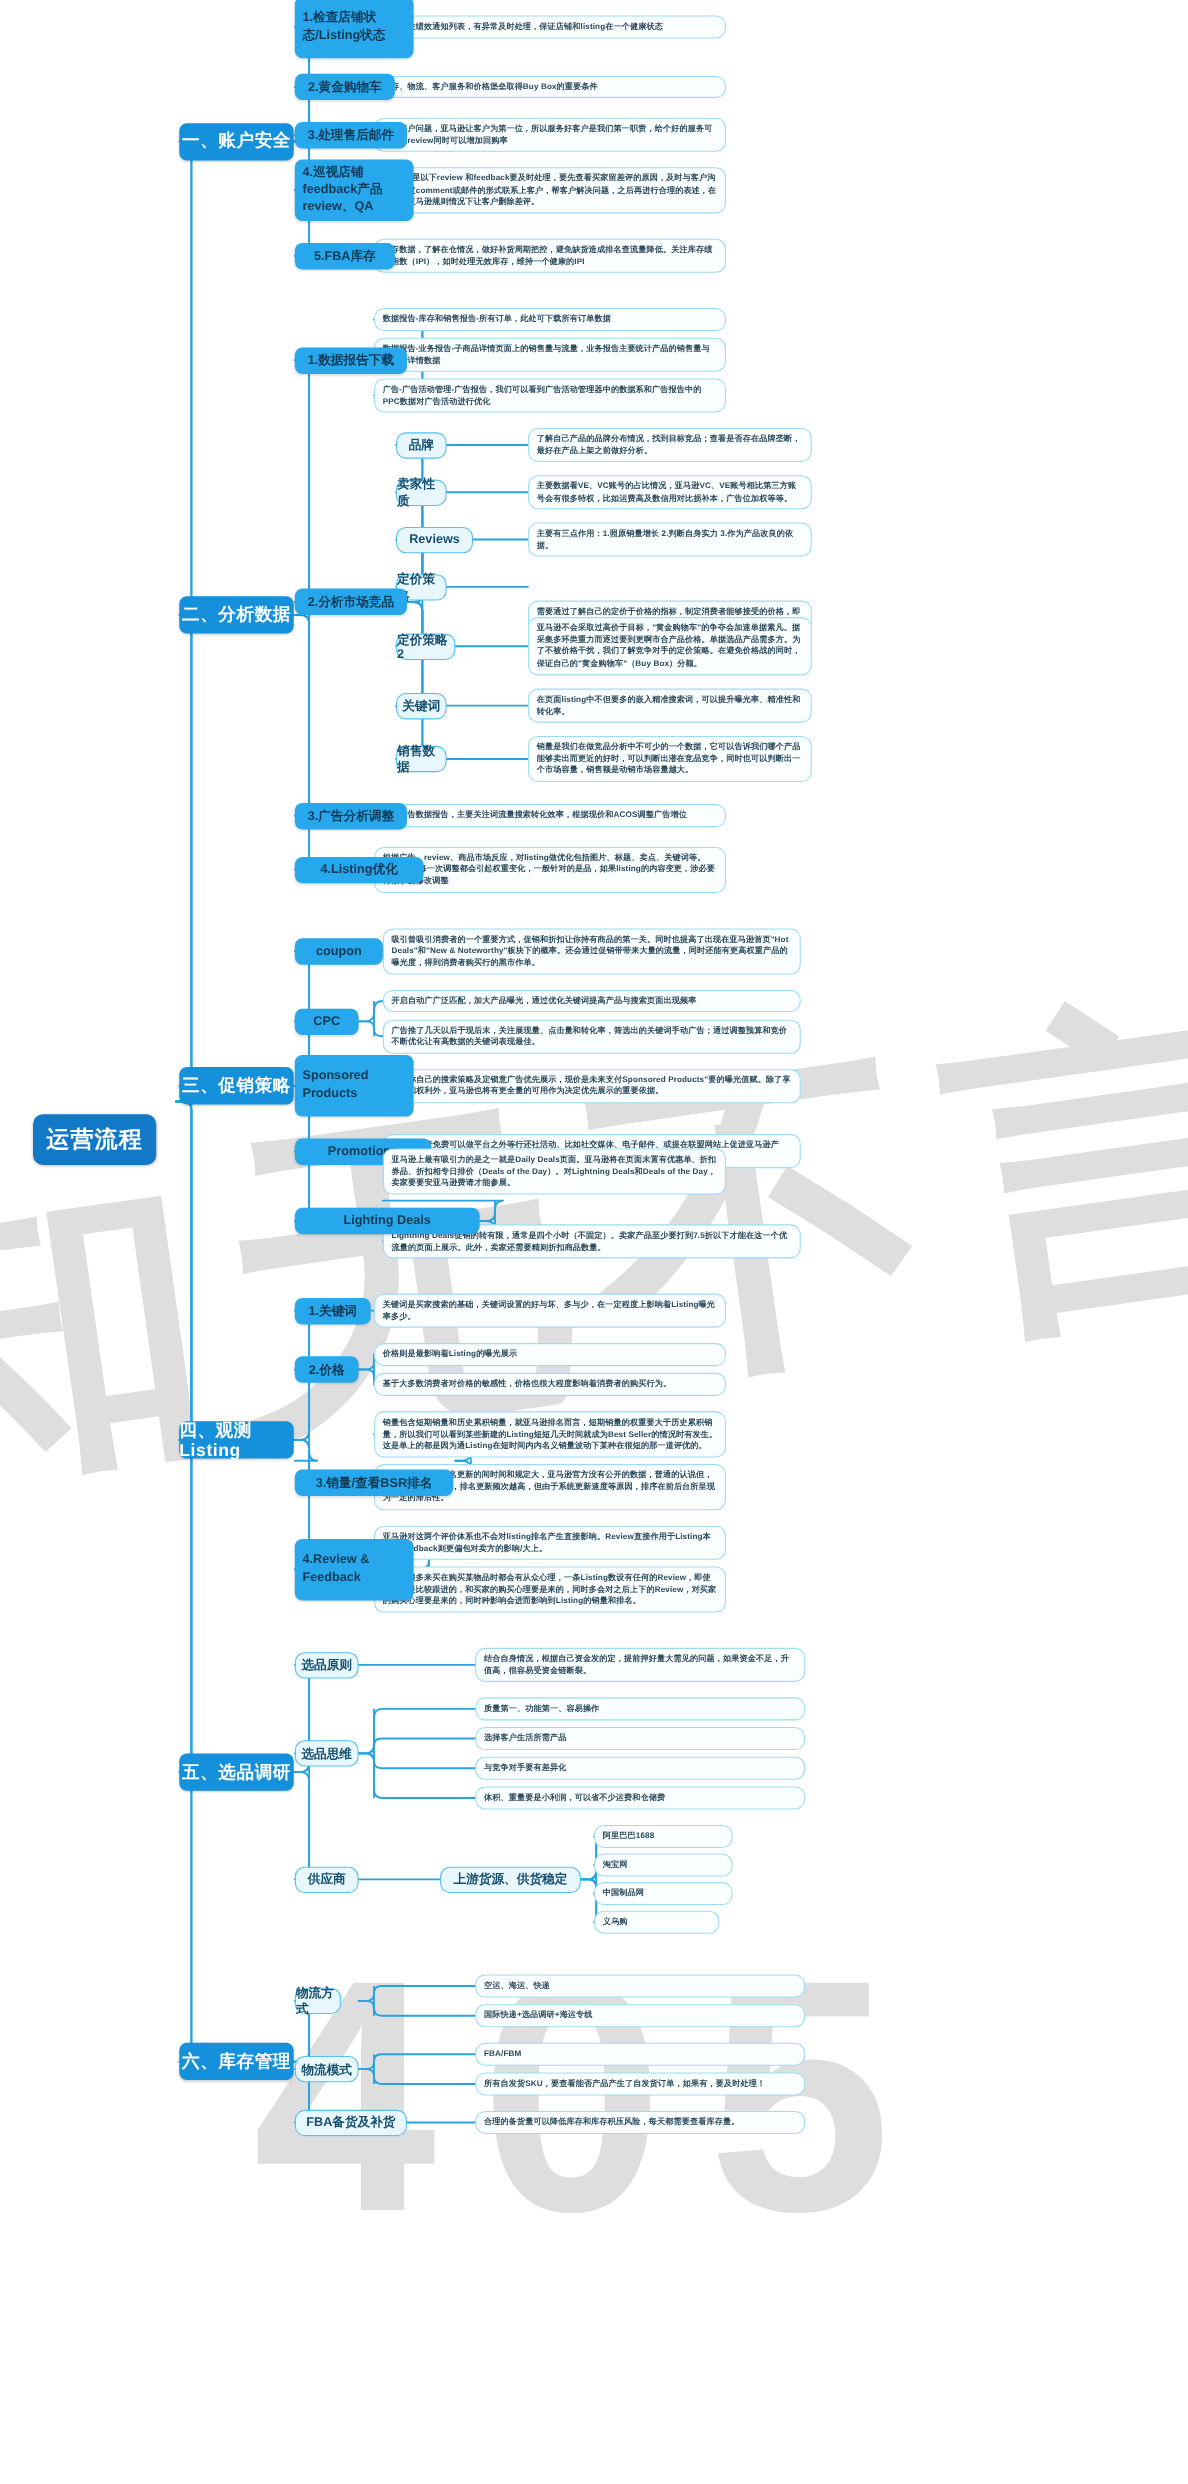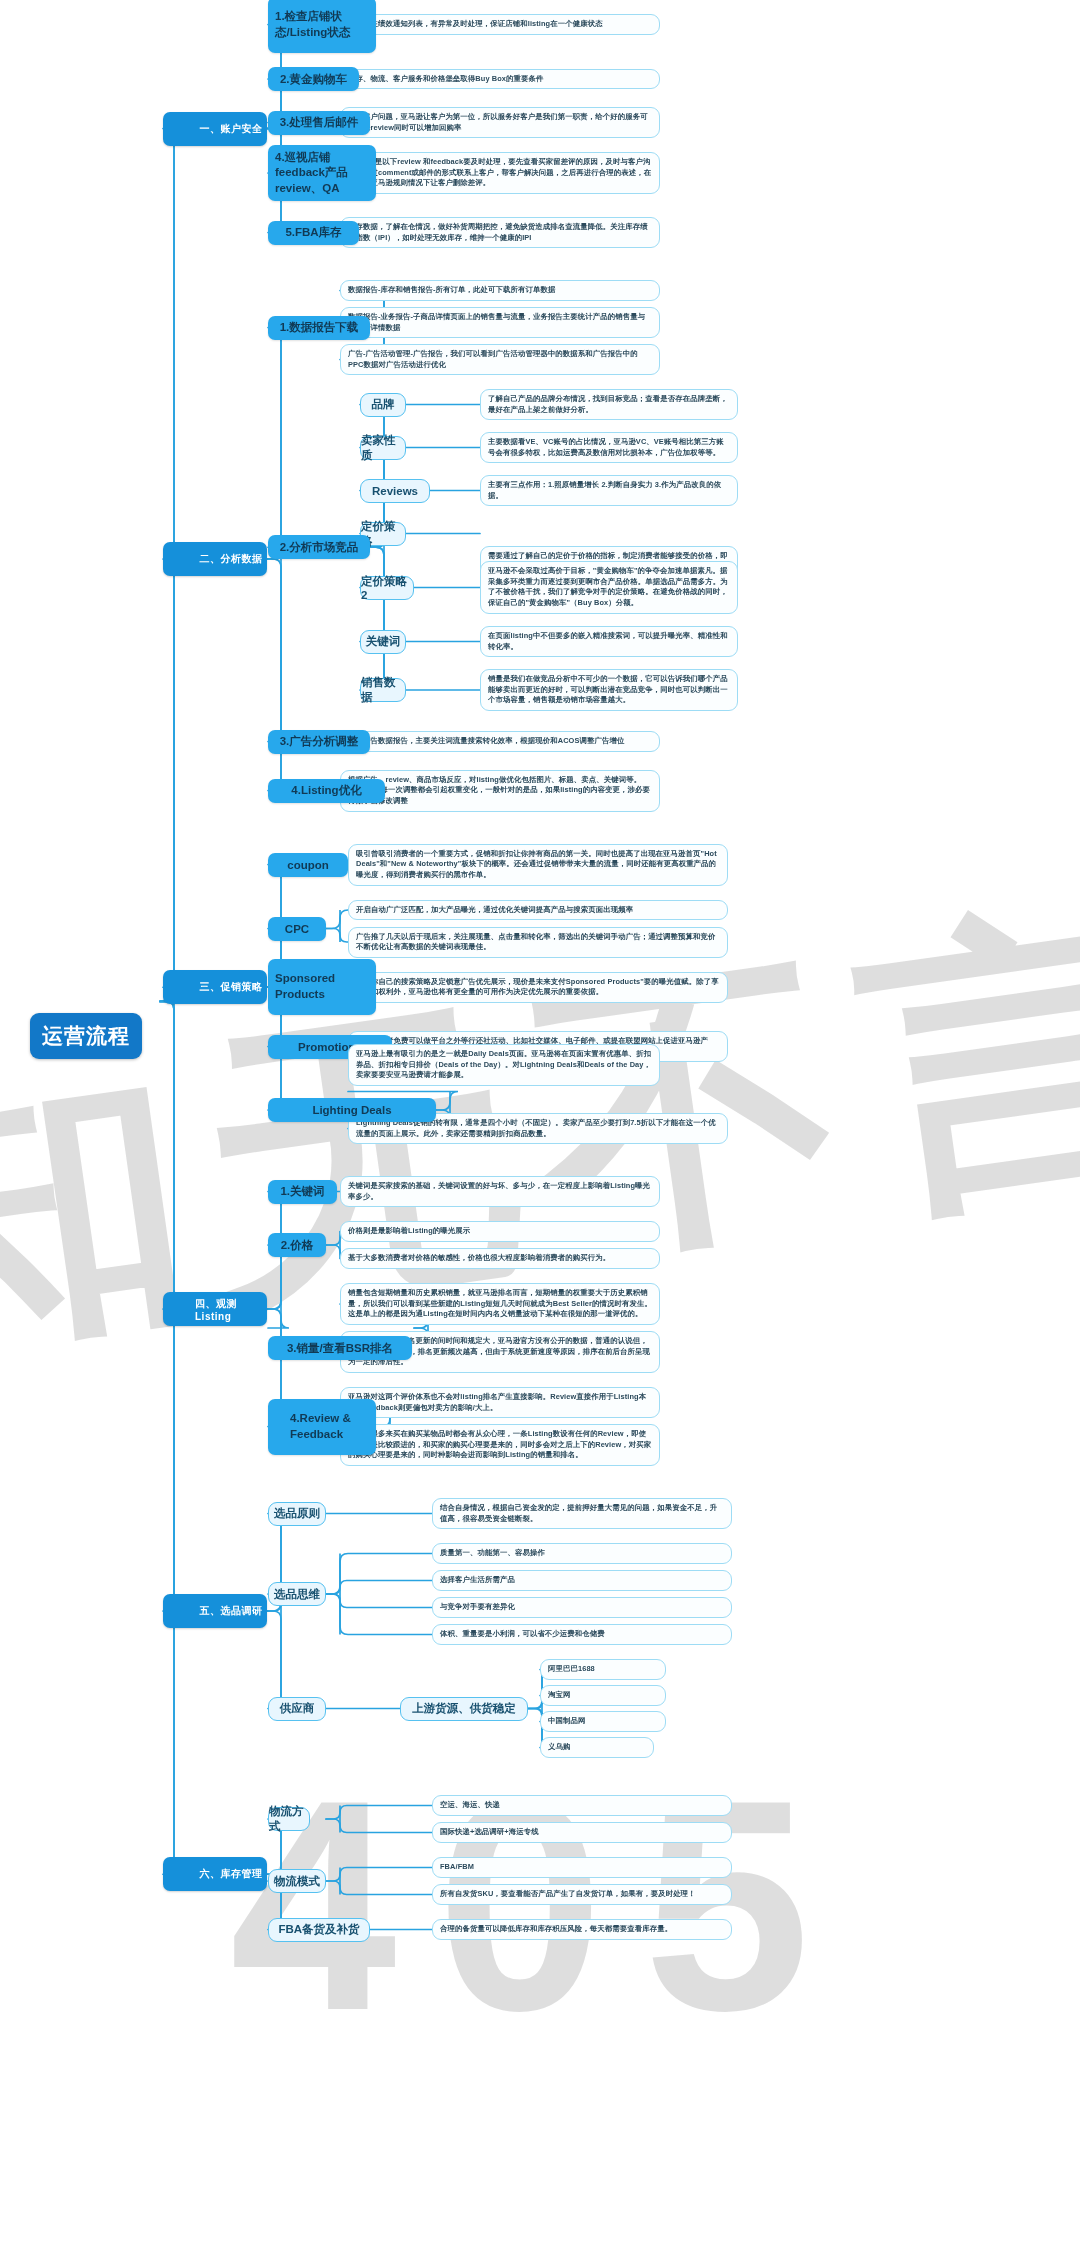--- a/index.html
+++ b/index.html
@@ -39,25 +39,24 @@
   .n-root{
     background:#1278c8;color:#fff;
     font-size:21px;font-weight:bold;
     justify-content:center;
     border-radius:9px;
     letter-spacing:1px;
     box-shadow:0 1px 3px rgba(0,0,0,.25);
   }
   .n-l1{
     background:#1590da;color:#fff;
-    font-size:10px;font-weight:bold;
+    font-size:16px;font-weight:bold;
     justify-content:center;
     letter-spacing:.5px;
     box-shadow:0 1px 2px rgba(0,0,0,.18);
-    padding-left:32px;
   }
   .n-l2{
     background:#27a8ec;color:#113a55;
     font-size:11.5px;font-weight:bold;
     padding:3px 7px;
     box-shadow:0 1px 2px rgba(0,0,0,.12);
   }
   .n-l2.center{justify-content:center;}
   .n-l3{
     background:#e8f6fe;color:#17506f;
@@ -358,21 +357,21 @@
     </div>
     <div class="node n-l2 center" style="left: 268px; top: 1316px; width: 144px; height: 24px; margin-top: 20px;">
       <span>3.销量/查看BSR排名</span>
     </div>
     <div class="node n-leaf" style="left: 340px; top: 1387px; width: 320px;">
       <div>亚马逊对这两个评价体系也不会对listing排名产生直接影响。Review直接作用于Listing本身，Feedback则更偏包对卖方的影响/大上。</div>
     </div>
     <div class="node n-leaf" style="left: 340px; top: 1424px; width: 320px;">
       <div>但由于很多来买在购买某物品时都会有从众心理，一条Listing数设有任何的Review，即使打造过是比较跟进的，和买家的购买心理要是来的，同时多会对之后上下的Review，对买家的购买心理要是来的，同时种影响会进而影响到Listing的销量和排名。</div>
     </div>
-    <div class="node n-l2 center" style="left: 268px; top: 1398.5px; width: 108px; height: 56px; line-height: 1.35; text-align: left; justify-content: flex-start; padding: 3px 22px;">
+    <div class="node n-l2 center" style="left: 268px; top: 1398.5px; width: 108px; height: 56px; line-height: 1.35; text-align: left; justify-content: flex-start; padding: 3px 7px;">
       <span>4.Review &amp; Feedback</span>
     </div>
     <div class="node n-l1" style="left: 163px; top: 1292px; width: 104px; height: 34px;">
       <span>四、观测Listing</span>
     </div>
     <div class="node n-leaf" style="left: 432px; top: 1498px; width: 300px;">
       <div>结合自身情况，根据自己资金发的定，提前押好量大需见的问题，如果资金不足，升值高，很容易受资金链断裂。</div>
     </div>
     <div class="node n-l3" style="left: 268px; top: 1501.5px; width: 58px; height: 24px;">
       <span>选品原则</span>

